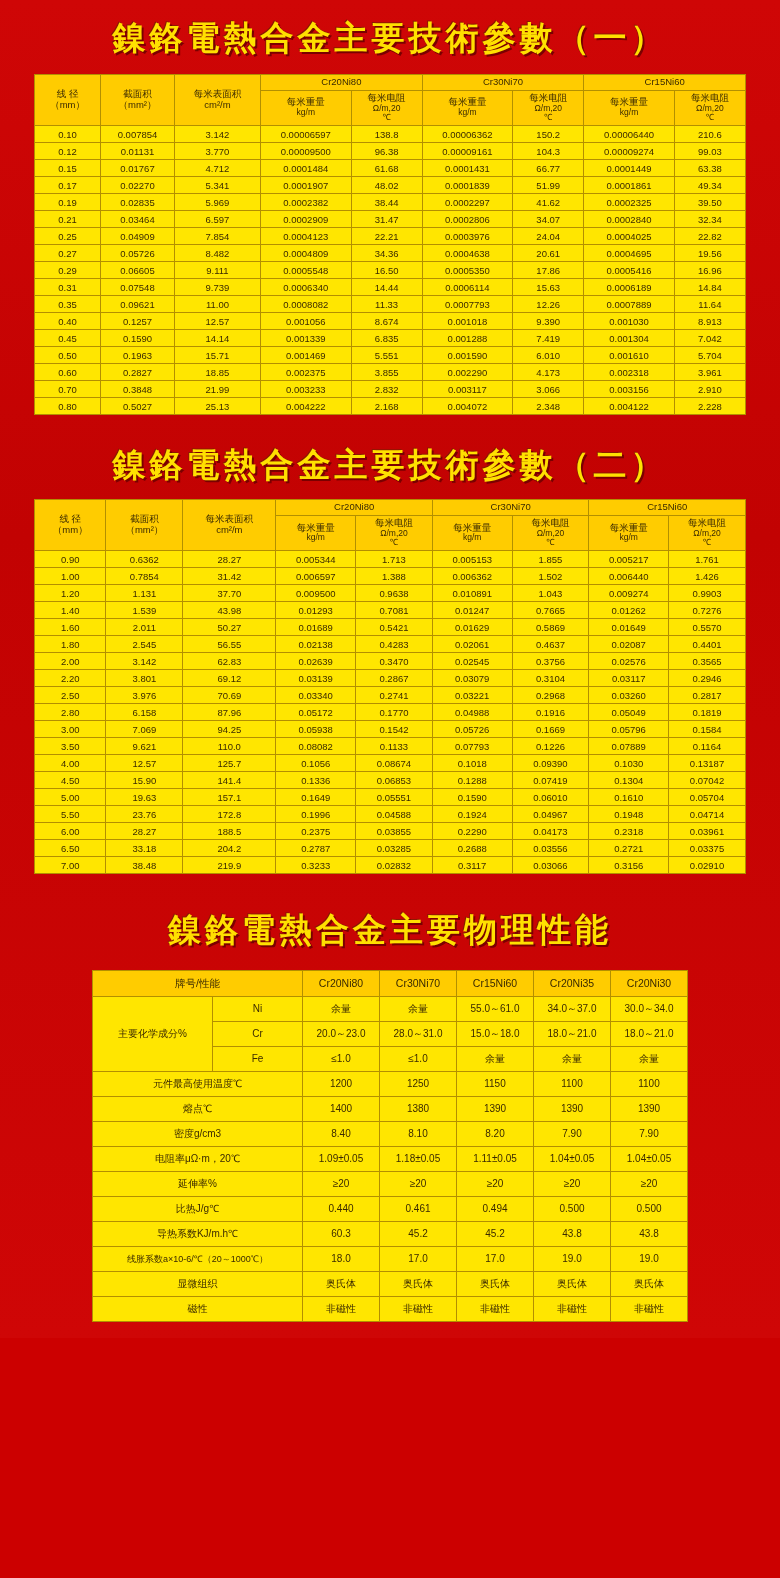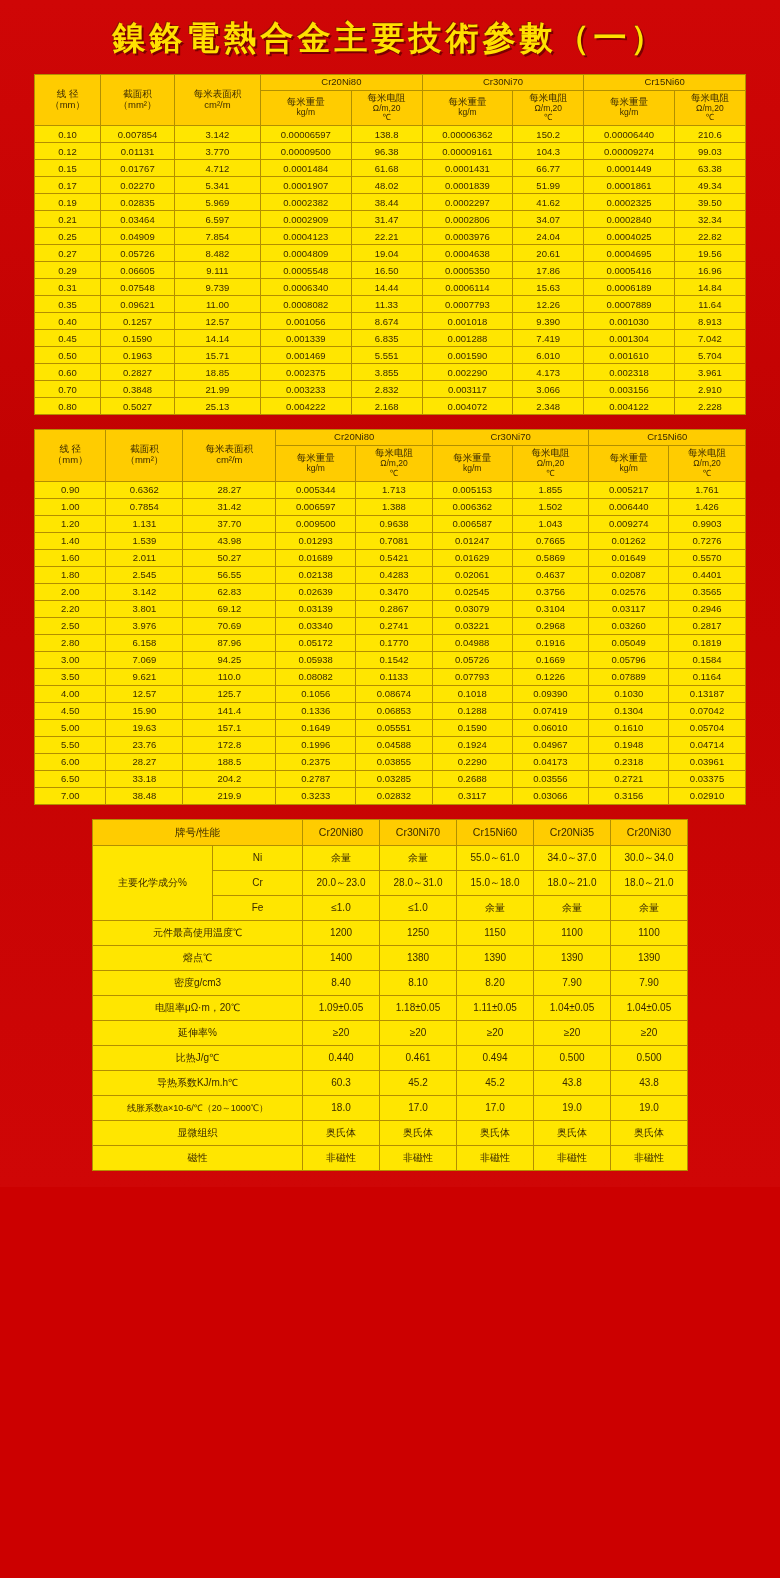--- a/index.html
+++ b/index.html
@@ -203,21 +203,21 @@
             <td>0.0003976</td>
             <td>24.04</td>
             <td>0.0004025</td>
             <td>22.82</td>
           </tr>
           <tr>
             <td>0.27</td>
             <td>0.05726</td>
             <td>8.482</td>
             <td>0.0004809</td>
-            <td>19.04</td>
+            <td>34.36</td>
             <td>0.0004638</td>
             <td>20.61</td>
             <td>0.0004695</td>
             <td>19.56</td>
           </tr>
           <tr>
             <td>0.29</td>
             <td>0.06605</td>
             <td>9.111</td>
             <td>0.0005548</td>
@@ -312,20 +312,21 @@
             <td>2.168</td>
             <td>0.004072</td>
             <td>2.348</td>
             <td>0.004122</td>
             <td>2.228</td>
           </tr>
         </tbody>
     </table>
   </div>
 
+  <div class="title t2">鎳鉻電熱合金主要技術參數（二）</div>
 
   <div class="wrap-t2">
     <table class="grid" id="wire2">
       <thead>
         <tr>
           <td rowspan="2">
             <div>线 径</div>
             <div>（mm）</div>
           </td>
           <td rowspan="2">
@@ -392,21 +393,21 @@
             <td>1.502</td>
             <td>0.006440</td>
             <td>1.426</td>
           </tr>
           <tr>
             <td>1.20</td>
             <td>1.131</td>
             <td>37.70</td>
             <td>0.009500</td>
             <td>0.9638</td>
-            <td>0.006587</td>
+            <td>0.010891</td>
             <td>1.043</td>
             <td>0.009274</td>
             <td>0.9903</td>
           </tr>
           <tr>
             <td>1.40</td>
             <td>1.539</td>
             <td>43.98</td>
             <td>0.01293</td>
             <td>0.7081</td>
@@ -577,20 +578,21 @@
             <td>0.02832</td>
             <td>0.3117</td>
             <td>0.03066</td>
             <td>0.3156</td>
             <td>0.02910</td>
           </tr>
         </tbody>
     </table>
   </div>
 
+  <div class="title t3">鎳鉻電熱合金主要物理性能</div>
 
   <div class="wrap-t3">
     <table class="grid" id="phys">
       <thead>
         <tr>
           <td colspan="2">牌号/性能</td>
           <td>Cr20Ni80</td>
           <td>Cr30Ni70</td>
           <td>Cr15Ni60</td>
           <td>Cr20Ni35</td>

